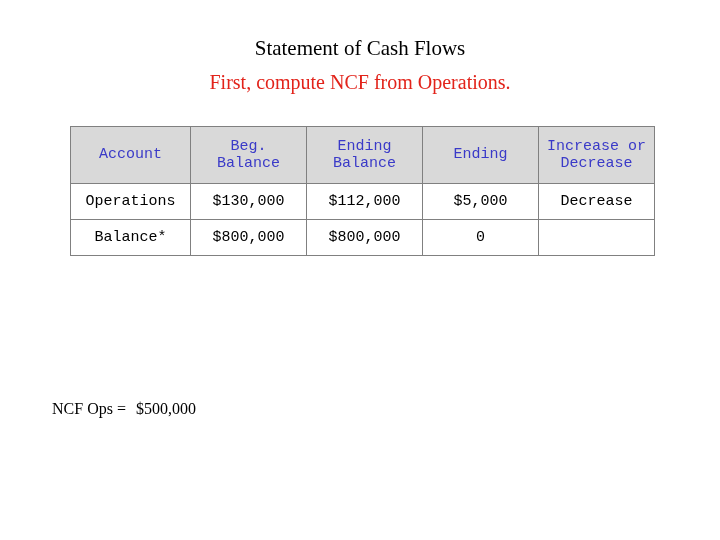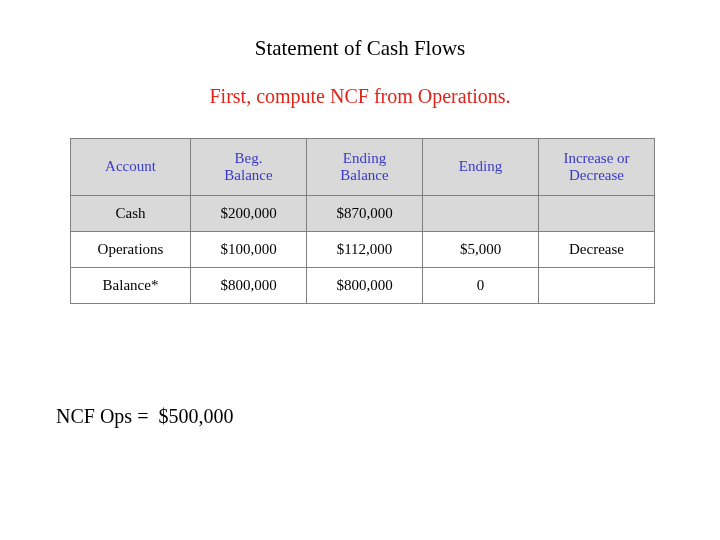--- a/index.html
+++ b/index.html
@@ -26,34 +26,35 @@
     top: 36px;
     width: 720px;
     text-align: center;
     font-size: 21px;
     color: #000000;
     font-family: "Liberation Serif", serif;
   }
   .subtitle {
     position: absolute;
     left: 0;
-    top: 85px;
+    top: 71px;
     width: 720px;
     text-align: center;
     font-size: 20px;
     color: #e2231a;
     font-family: "Liberation Serif", serif;
   }
   table.cf {
     position: absolute;
     left: 70px;
-    top: 138px;
+    top: 126px;
     border-collapse: collapse;
     table-layout: fixed;
     width: 584px;
+    font-family: Liberation Mono, monospace;
   }
   table.cf col.c0 { width: 120px; }
   table.cf col.c1 { width: 116px; }
   table.cf col.c2 { width: 116px; }
   table.cf col.c3 { width: 116px; }
   table.cf col.c4 { width: 116px; }
   table.cf td {
     border: 1px solid #808080;
     text-align: center;
     vertical-align: middle;
@@ -72,21 +73,21 @@
   table.cf tr.shaded td {
     background: #d9d9d9;
   }
   .hdr-line {
     display: block;
   }
   .ncf {
     position: absolute;
     left: 36px;
     top: 382px;
-    font-size: 20px;
+    font-size: 16px;
     color: #000000;
     white-space: pre;
   }
   .ncf .label {
     display: inline-block;
   }
   .ncf .value {
     display: inline-block;
     margin-left: 10px;
   }
@@ -123,33 +124,26 @@
         </td>
         <td>
           <span class="hdr-line">Ending</span>
         </td>
         <td>
           <span class="hdr-line">Increase or</span>
           <span class="hdr-line">Decrease</span>
         </td>
       </tr>
 
-      <tr class="shaded">
-        <td>Cash</td>
-        <td>$200,000</td>
-        <td>$870,000</td>
-        <td></td>
-        <td></td>
-      </tr>
 
 
 
       <tr>
         <td>Operations</td>
-        <td>$100,000</td>
+        <td>$130,000</td>
         <td>$112,000</td>
         <td>$5,000</td>
         <td>Decrease</td>
       </tr>
 
       <tr>
         <td>Balance*</td>
         <td>$800,000</td>
         <td>$800,000</td>
         <td>0</td>

